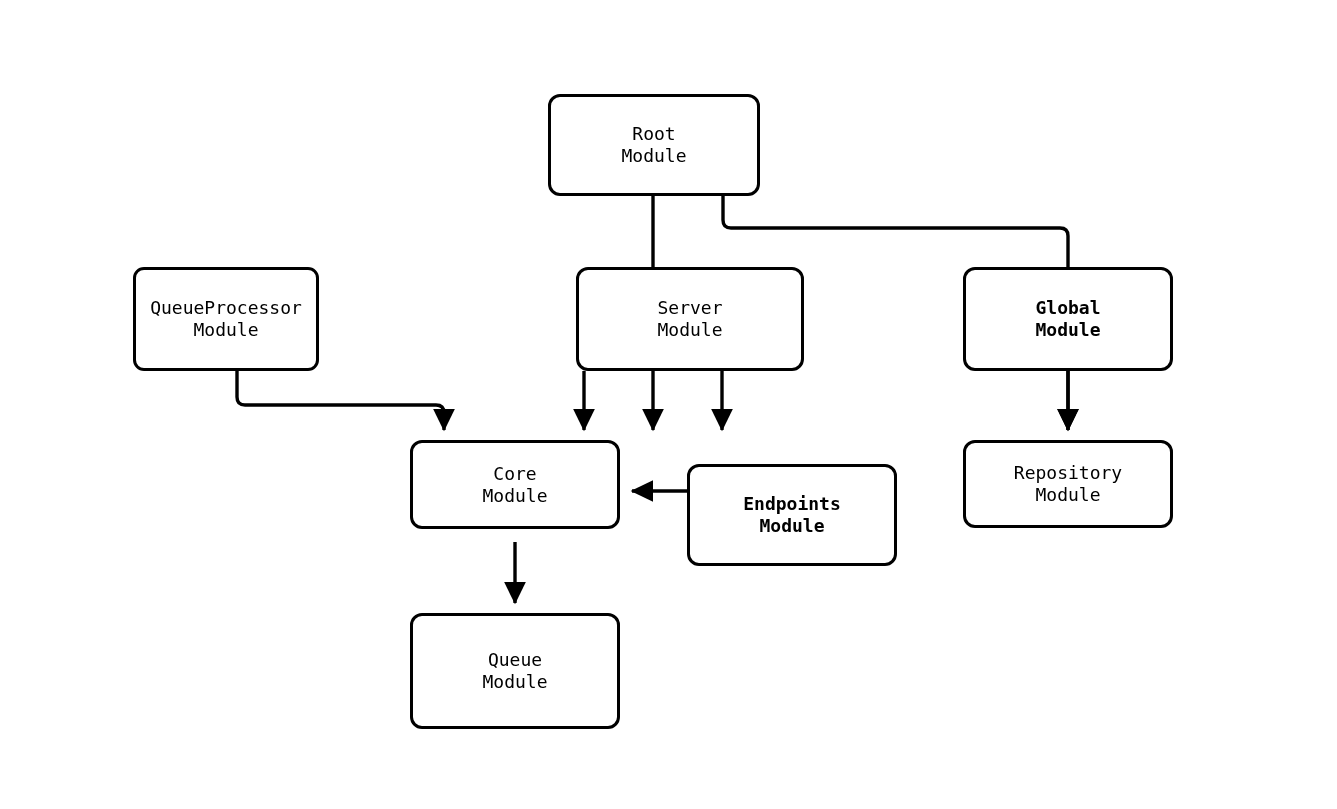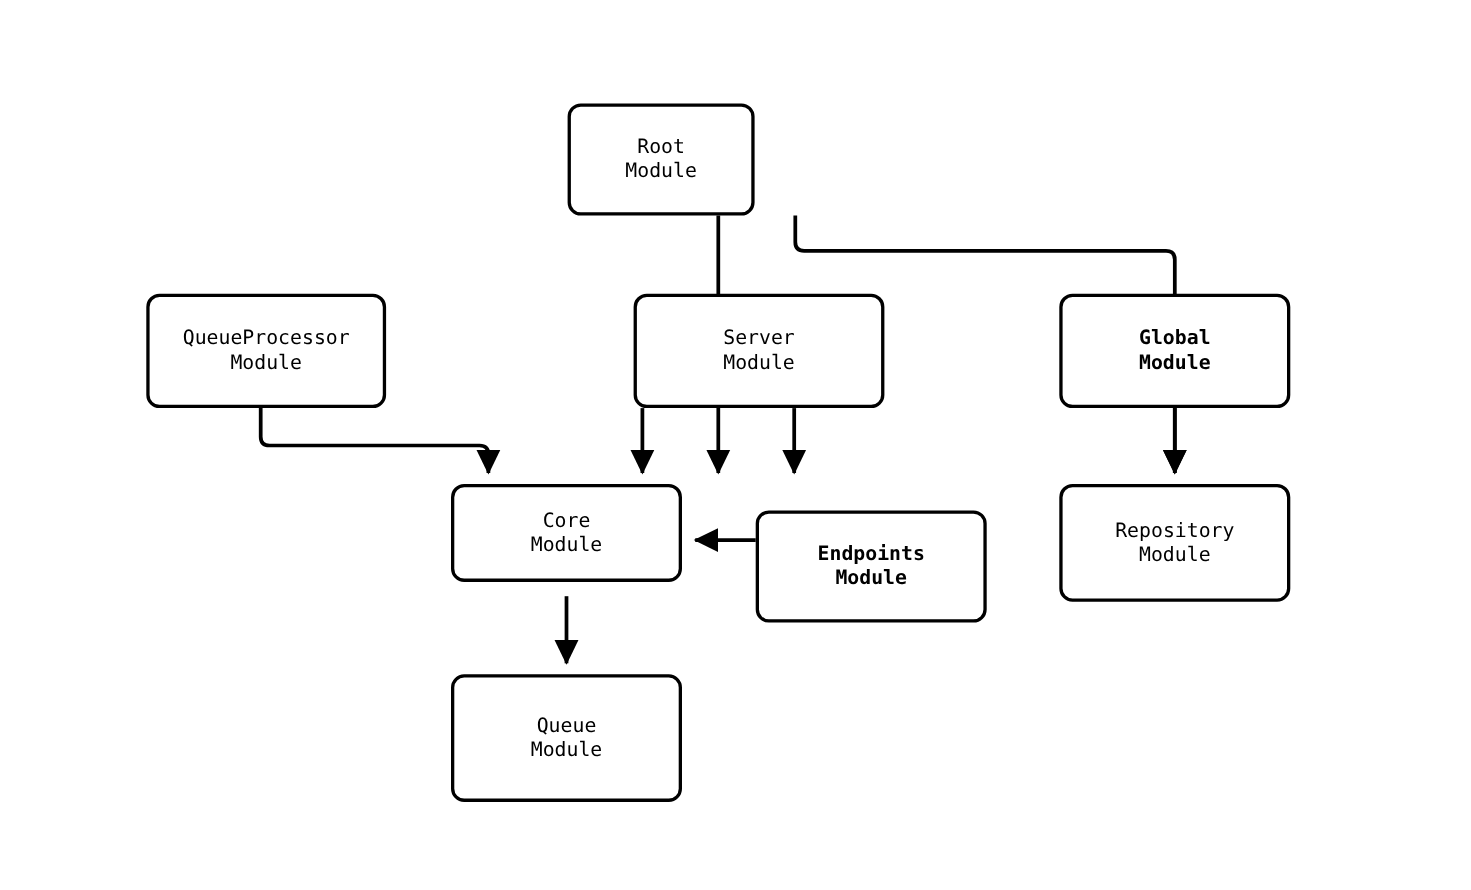--- a/index.html
+++ b/index.html
@@ -69,26 +69,26 @@
 
     <path d="M 722 371 L 722 430" fill="none" stroke="#000000" stroke-width="3.4" marker-end="url(#arrowhead)"></path>
 
     <path d="M 1068 371 L 1068 430" fill="none" stroke="#000000" stroke-width="3.4" marker-end="url(#arrowhead)"></path>
 
     <path d="M 687 491 L 632 491" fill="none" stroke="#000000" stroke-width="3.4" marker-end="url(#arrowhead)"></path>
 
     <path d="M 515 542 L 515 603" fill="none" stroke="#000000" stroke-width="3.4" marker-end="url(#arrowhead)"></path>
   </svg>
 
-  <div class="node" style="left:516px; top:94px; width:170px; height:102px;">
+  <div class="node" style="left:548px; top:94px; width:212px; height:102px;">
     <span class="node-label">Root
 Module</span>
   </div>
 
-  <div class="node" style="left:133px; top:267px; width:218px; height:104px;">
+  <div class="node" style="left:133px; top:267px; width:186px; height:104px;border-radius:11px;">
     <span class="node-label">QueueProcessor
 Module</span>
   </div>
 
   <div class="node" style="left:576px; top:267px; width:228px; height:104px;">
     <span class="node-label">Server
 Module</span>
   </div>
 
   <div class="node" style="left:963px; top:267px; width:210px; height:104px;font-weight:bold;">
@@ -99,21 +99,21 @@
   <div class="node" style="left:410px; top:440px; width:210px; height:89px;">
     <span class="node-label">Core
 Module</span>
   </div>
 
   <div class="node" style="left:687px; top:464px; width:210px; height:102px;font-weight:bold;">
     <span class="node-label">Endpoints
 Module</span>
   </div>
 
-  <div class="node" style="left:963px; top:440px; width:210px; height:107px;">
+  <div class="node" style="left:963px; top:440px; width:210px; height:88px;">
     <span class="node-label">Repository
 Module</span>
   </div>
 
   <div class="node" style="left:410px; top:613px; width:210px; height:116px;">
     <span class="node-label">Queue
 Module</span>
   </div>
 
 </div>

